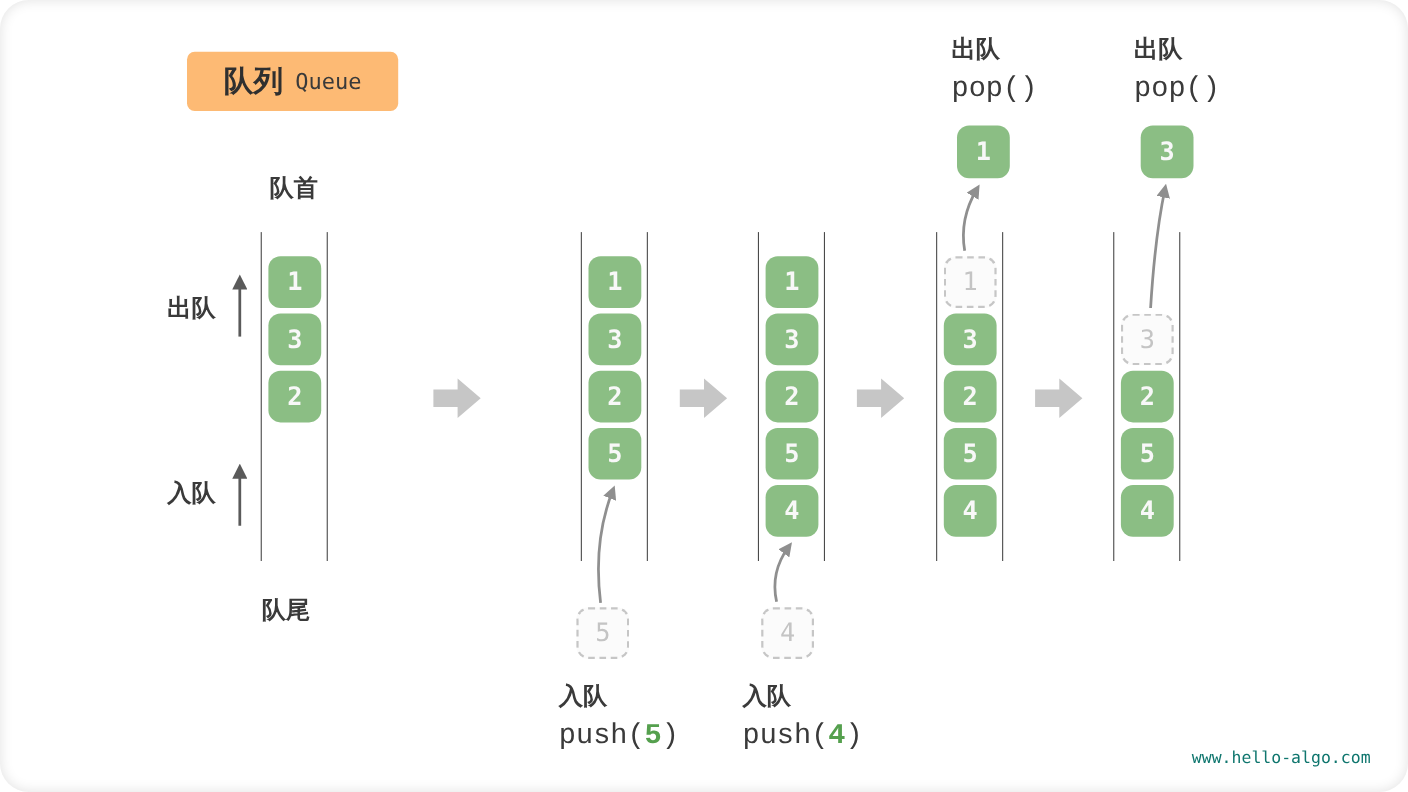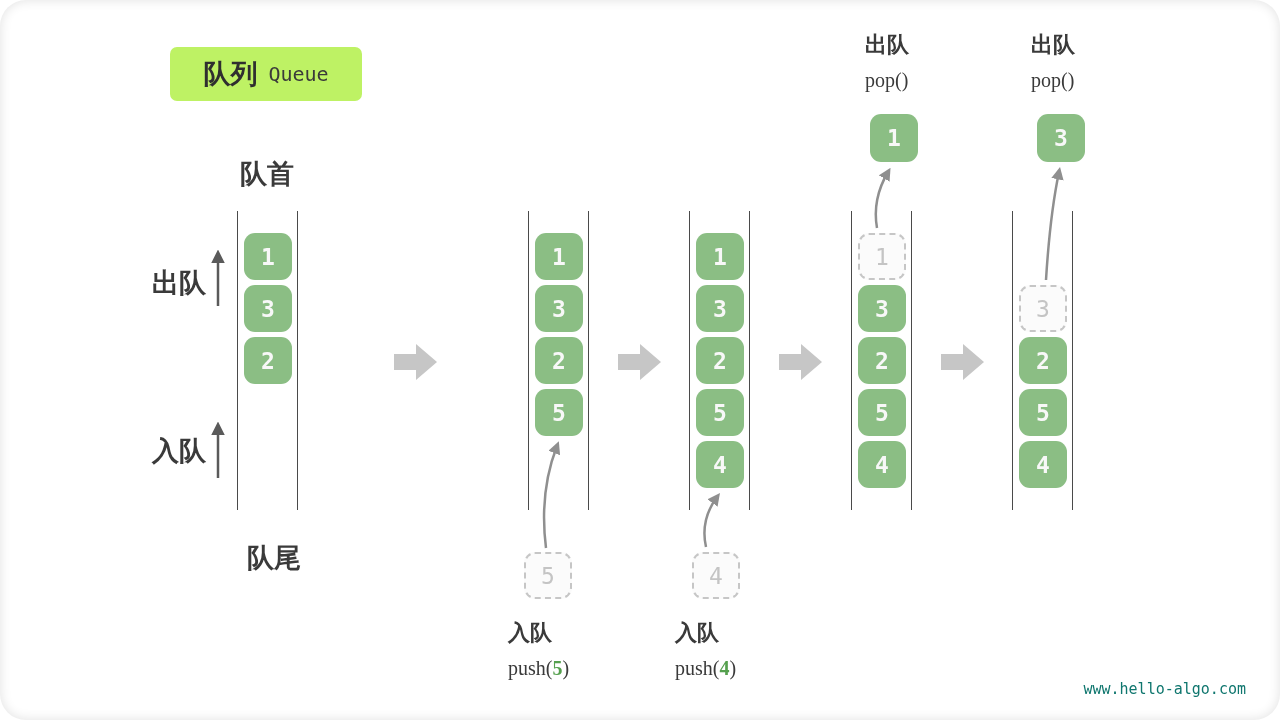--- a/index.html
+++ b/index.html
@@ -4,29 +4,29 @@
 <style>
   html,body{margin:0;padding:0;background:#ffffff;}
   .canvas{
     position:relative;width:1280px;height:720px;background:#ffffff;
     border-radius:26px;box-shadow:inset 0 0 12px rgba(0,0,0,0.12);
     font-family:"Liberation Sans",sans-serif;overflow:hidden;
   }
   
   .badge{
     position:absolute;left:170px;top:47px;width:192px;height:54px;
-    background:#bef264;border-radius:7px;display:flex;align-items:center;
+    background:#fdba74;border-radius:7px;display:flex;align-items:center;
     justify-content:center;gap:11px;
   }
   .badge-zh{font-weight:bold;font-size:27px;color:#2f2f2f;}
   .badge-en{font-family:"DejaVu Sans Mono",monospace;font-size:20px;color:#3a3a3a;}
   
-  .lbl{position:absolute;font-weight:bold;font-size:27px;color:#3a3a3a;}
+  .lbl{position:absolute;font-weight:bold;font-size:22px;color:#3a3a3a;}
   .lbl-front{left:236px;top:156px;width:62px;text-align:center;}
-  .lbl-rear{left:243px;top:540px;width:62px;text-align:center;}
+  .lbl-rear{left:220px;top:540px;width:62px;text-align:right;}
   .lbl-dequeue{left:152px;top:265px;}
   .lbl-enqueue{left:152px;top:433px;}
   
   .column{
     position:absolute;top:211px;height:299px;width:61px;box-sizing:border-box;
     border-left:1.5px solid #4a4a4a;border-right:1.5px solid #4a4a4a;
   }
   .col-1{left:237px;} .col-2{left:528px;} .col-3{left:689px;}
   .col-4{left:851px;} .col-5{left:1012px;}
   
@@ -52,21 +52,21 @@
   .incoming{
     position:absolute;top:552px;width:48px;height:47px;border-radius:11px;
     background:#fbfbfb;color:#c4c4c4;border:2.5px dashed #c6c6c6;box-sizing:border-box;
     display:flex;align-items:center;justify-content:center;
     font-family:"DejaVu Sans Mono",monospace;font-size:23px;
   }
   .incoming-5{left:524px;} .incoming-4{left:692px;}
   
   .op{position:absolute;color:#3a3a3a;}
   .op-action{font-weight:bold;font-size:22px;line-height:26px;}
-  .op-call{font-family:Liberation Serif, serif;font-size:20px;line-height:26px;margin-top:9px;}
+  .op-call{font-family:Liberation Mono, monospace;font-size:26px;line-height:26px;margin-top:9px;}
   .op-num{color:#55a04e;font-weight:bold;}
   .op-push5{left:508px;top:620px;}
   .op-push4{left:675px;top:620px;}
   .op-pop1{left:865px;top:32px;}
   .op-pop2{left:1031px;top:32px;}
   
   .watermark{
     position:absolute;right:34px;bottom:22px;font-family:"DejaVu Sans Mono",monospace;
     font-size:15px;color:#0f766e;
   }

